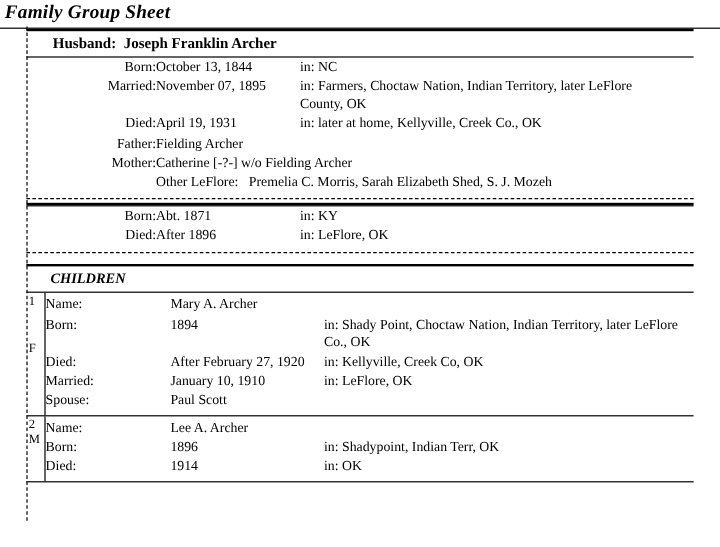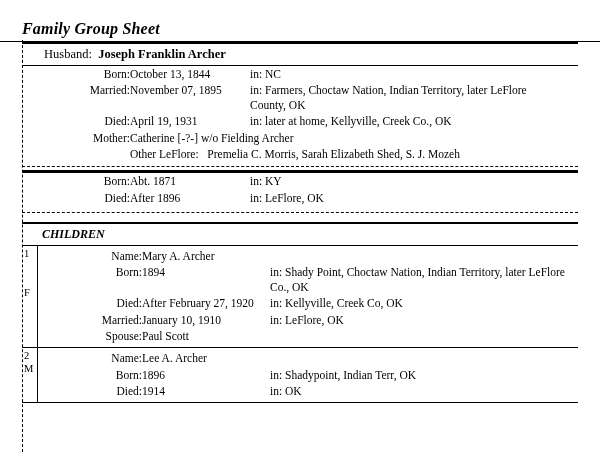--- a/index.html
+++ b/index.html
@@ -17,23 +17,22 @@
   .page {
     position: relative;
     width: 600px; height: 456px;
     padding: 0;
   }
   .title {
     font-family: "Liberation Serif", serif;
     font-style: italic;
     font-weight: bold;
     font-size: 16px;
-    padding: 2px 0 3px 22px;
+    padding: 2px 0 3px 4px;
     letter-spacing: 0.2px;
-    margin-top: 18px;
   }
   .title-rule {
     border-top: 1px solid #000;
     margin: 0 0 0 0;
     width: 600px;
   }
 
   
   .rail {
     position: absolute;
@@ -56,21 +55,21 @@
   }
   .hr-solid { border-top: 2px solid #000; width: 556px; }
   .hr-thin  { border-top: 1px solid #000; width: 556px; }
   .hr-dash  { border-top: 1px dashed #000; width: 556px; }
 
   .hdr {
     font-size: 12.5px;
     font-weight: bold;
     padding: 3px 0 3px 22px;
   }
-  .hdr .lbl { font-weight: normal; }
+  .hdr .lbl { font-weight: bold; }
 
   table.rows {
     border-collapse: collapse;
     font-size: 11.5px;
     margin-left: 0px;
   }
   table.rows td {
     padding: 1px 0;
     vertical-align: top;
     line-height: 1.25;
@@ -119,21 +118,21 @@
     position: relative;
     padding: 2px 0 0 2px;
     line-height: 1.2;
   }
   .child-body {
     padding: 2px 0 3px 0;
     flex: 1;
   }
   table.crows { border-collapse: collapse; font-size: 11.5px; }
   table.crows td { padding: 1px 0; vertical-align: top; line-height: 1.25; }
-  td.clab { text-align: right; width: 104px; padding-right: 4px; white-space: nowrap; }
+  td.clab { text-align: left; width: 104px; padding-right: 4px; white-space: nowrap; }
   td.cval { width: 128px; padding-right: 6px; white-space: nowrap; }
   td.cplace { width: 300px; }
 </style>
 </head>
 <body>
 
 <div class="page">
 
   <div class="title">Family Group Sheet</div>
   <div class="title-rule"></div>
@@ -168,20 +167,24 @@
             <span>Farmers, Choctaw Nation, Indian Territory, later LeFlore County, OK</span>
           </td>
         </tr>
         <tr>
           <td class="lab">Died:</td>
           <td class="val">April 19, 1931</td>
           <td class="place">
             <span>in:</span>
             <span>later at home, Kellyville, Creek Co., OK</span>
           </td>
+        </tr>
+        <tr>
+          <td class="lab">Father:</td>
+          <td class="wide" colspan="2">Fielding Archer</td>
         </tr>
         <tr>
           <td class="lab">Mother:</td>
           <td class="wide" colspan="2">Catherine [-?-] w/o Fielding Archer</td>
         </tr>
         <tr>
           <td class="lab"></td>
           <td class="wide" colspan="2">
             <span>Other LeFlore:</span>
             &nbsp;&nbsp;<span>Premelia C. Morris, Sarah Elizabeth Shed, S. J. Mozeh</span>

